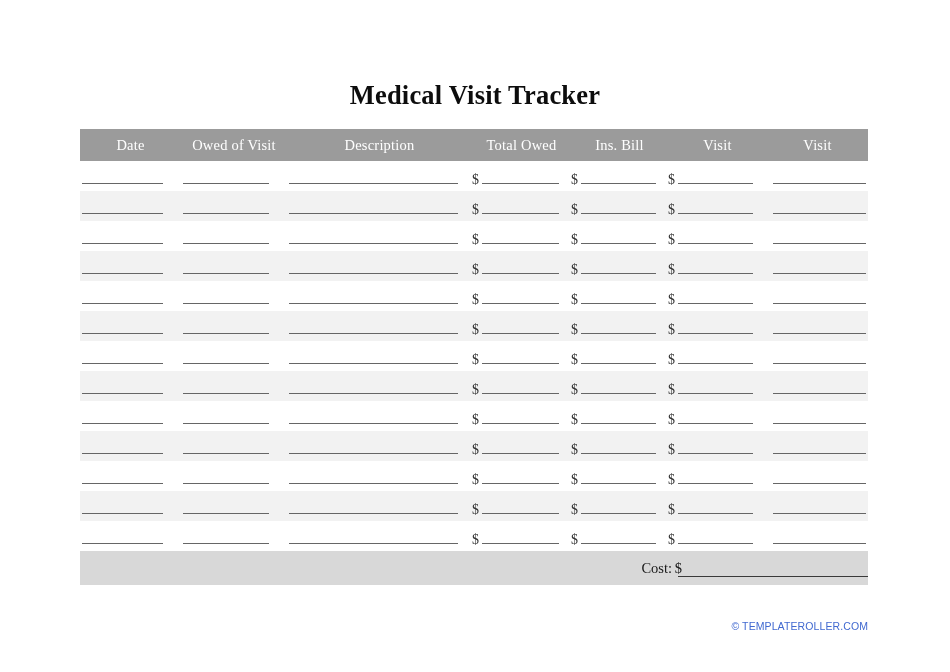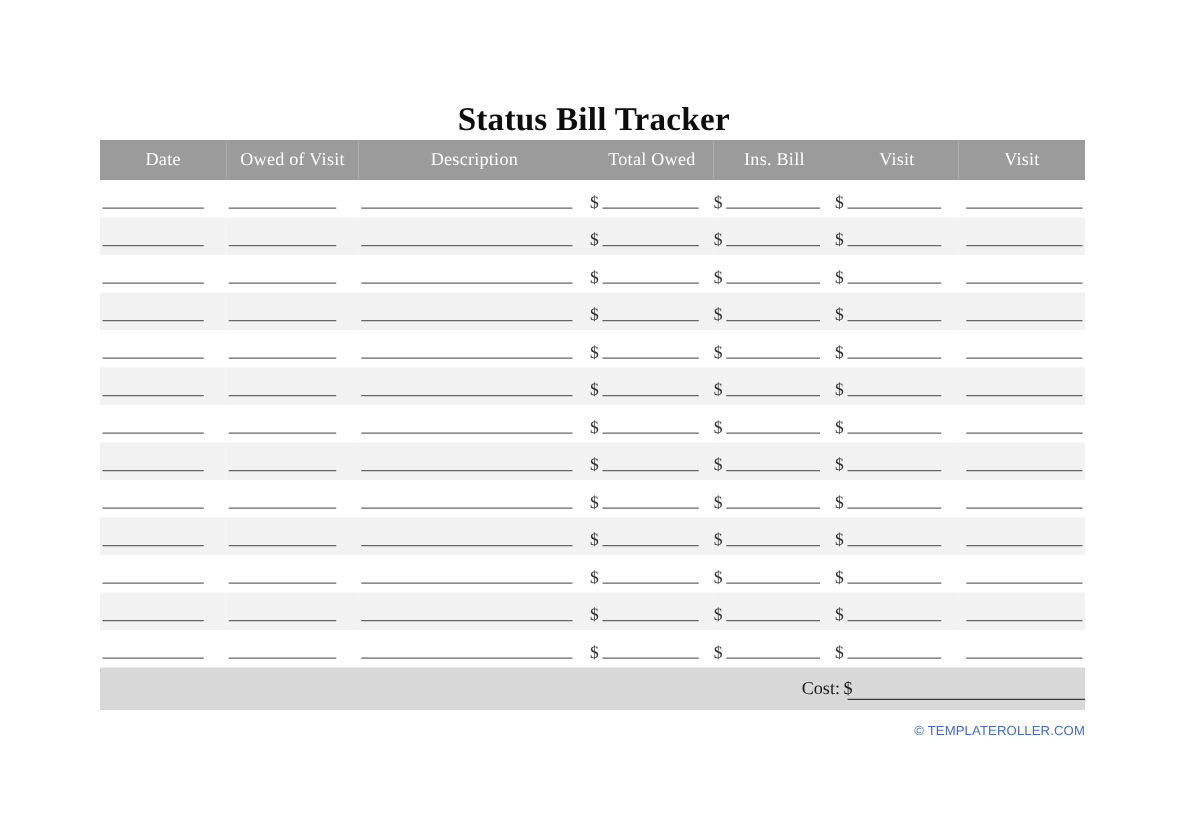--- a/index.html
+++ b/index.html
@@ -27,21 +27,21 @@
     font-weight: bold;
     font-size: 26.5px;
     letter-spacing: 0.2px;
     color: #0d0d0d;
   }
 
   
   .tracker-table {
     position: absolute;
     left: 80px;
-    top: 112px;
+    top: 129px;
     width: 788px;
     border-collapse: collapse;
     table-layout: fixed;
   }
 
   .tracker-table th,
   .tracker-table td {
     padding: 0;
     margin: 0;
     border: 0;
@@ -150,35 +150,35 @@
     width: 190px;
     bottom: 8px;
     height: 0;
     border-bottom: 1.3px solid #3a3a3a;
   }
 
   
   .watermark {
     position: absolute;
     left: 0;
-    top: 579px;
+    top: 620px;
     width: 950px;
     text-align: right;
     padding-right: 82px;
     box-sizing: border-box;
     font-family: "Liberation Sans", sans-serif;
     font-size: 10.5px;
     color: #4169d0;
     letter-spacing: 0.1px;
   }
 </style>
 </head>
 <body>
 
-<div class="page-title">Status Bill Tracker</div>
+<div class="page-title">Medical Visit Tracker</div>
 
 <table class="tracker-table">
   <thead>
     <tr>
       <th style="width:101px">Date</th>
       <th style="width:106px">Owed of Visit</th>
       <th style="width:185px">Description</th>
       <th style="width:99px">Total Owed</th>
       <th style="width:97px">Ins. Bill</th>
       <th style="width:99px">Visit</th>

